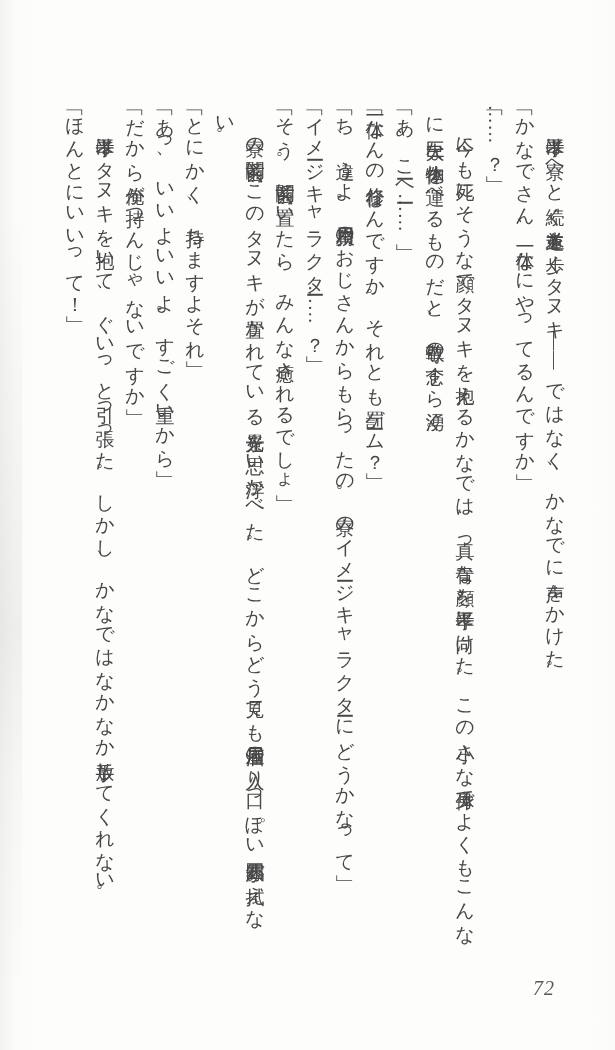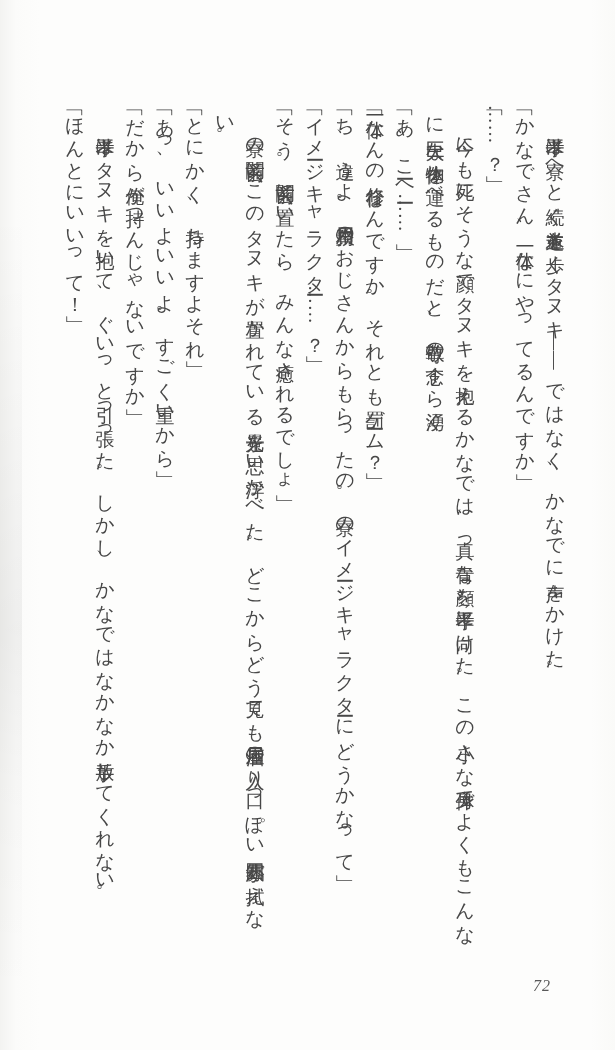--- a/index.html
+++ b/index.html
@@ -42,21 +42,21 @@
     text-align: left;
   }
   .text-block p {
     margin: 0;
     padding: 0;
   }
   .page-number {
     position: absolute;
     left: 533px;
     top: 977px;
-    font-size: 16px;
+    font-size: 20px;
     font-style: italic;
     color: #595959;
     letter-spacing: 1px;
   }
 </style>
 </head>
 <body>
 
 <div class="page">
 

